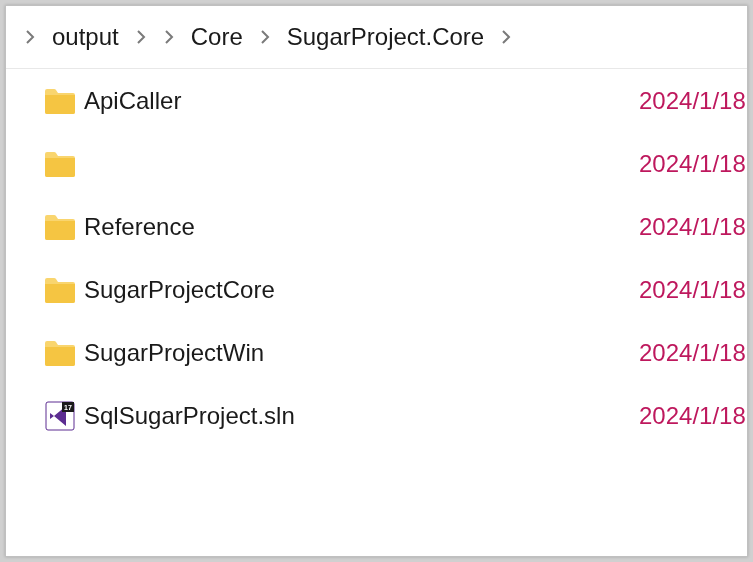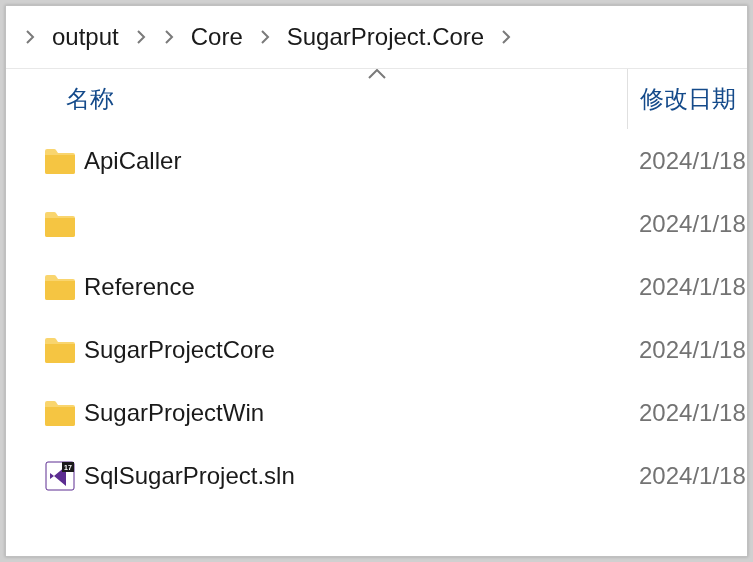--- a/index.html
+++ b/index.html
@@ -81,21 +81,21 @@
   }
   .row .name {
     flex: 1;
     padding-left: 6px;
     white-space: nowrap;
     overflow: hidden;
   }
   .row .date {
     width: 120px;
     padding-left: 12px;
-    color: #737373;
+    color: #be185d;
     white-space: nowrap;
     overflow: hidden;
   }
   .folder-icon svg, .sln-icon svg { display: block; }
 </style>
 </head>
 <body>
 
 <div class="window">
 
@@ -123,29 +123,20 @@
         </svg>
     </span>
     <span class="crumb-item">SugarProject.Core</span>
     <span class="crumb-sep">
       <svg width="10" height="14" viewBox="0 0 10 14">
           <path d="M2 1 L8 7 L2 13" fill="none" stroke="currentColor" stroke-width="2"></path>
         </svg>
     </span>
   </div>
 
-  <div class="headers">
-    <span class="sort-indicator">
-      <svg width="18" height="10" viewBox="0 0 18 10">
-          <path d="M1 9 L9 1 L17 9" fill="none" stroke="currentColor" stroke-width="2"></path>
-        </svg>
-    </span>
-    <div class="header-name">名称</div>
-    <div class="header-date">修改日期</div>
-  </div>
 
   <div class="filelist">
 
     <div class="row">
       <span class="icon folder-icon">
         <svg width="32" height="28" viewBox="0 0 32 28">
           <path d="M1 6 L1 25 Q1 27 3 27 L29 27 Q31 27 31 25 L31 8 Q31 6 29 6 L14 6 L12 3 Q11.5 2 10 2 L3 2 Q1 2 1 4 Z" fill="#f9d56e"></path>
           <path d="M1 8 L31 8 L31 25 Q31 27 29 27 L3 27 Q1 27 1 25 Z" fill="#f5c542"></path>
         </svg>
       </span>

